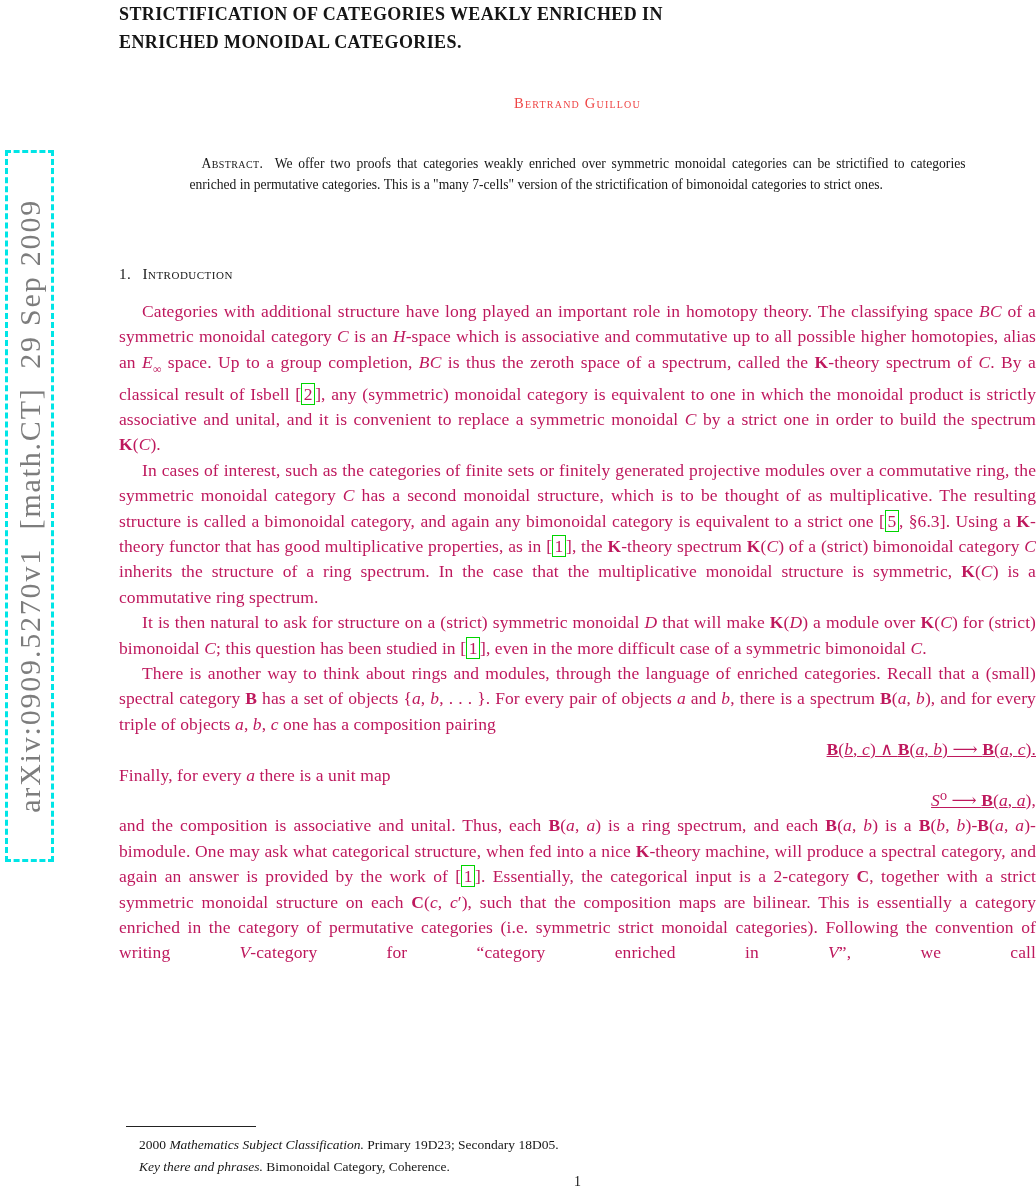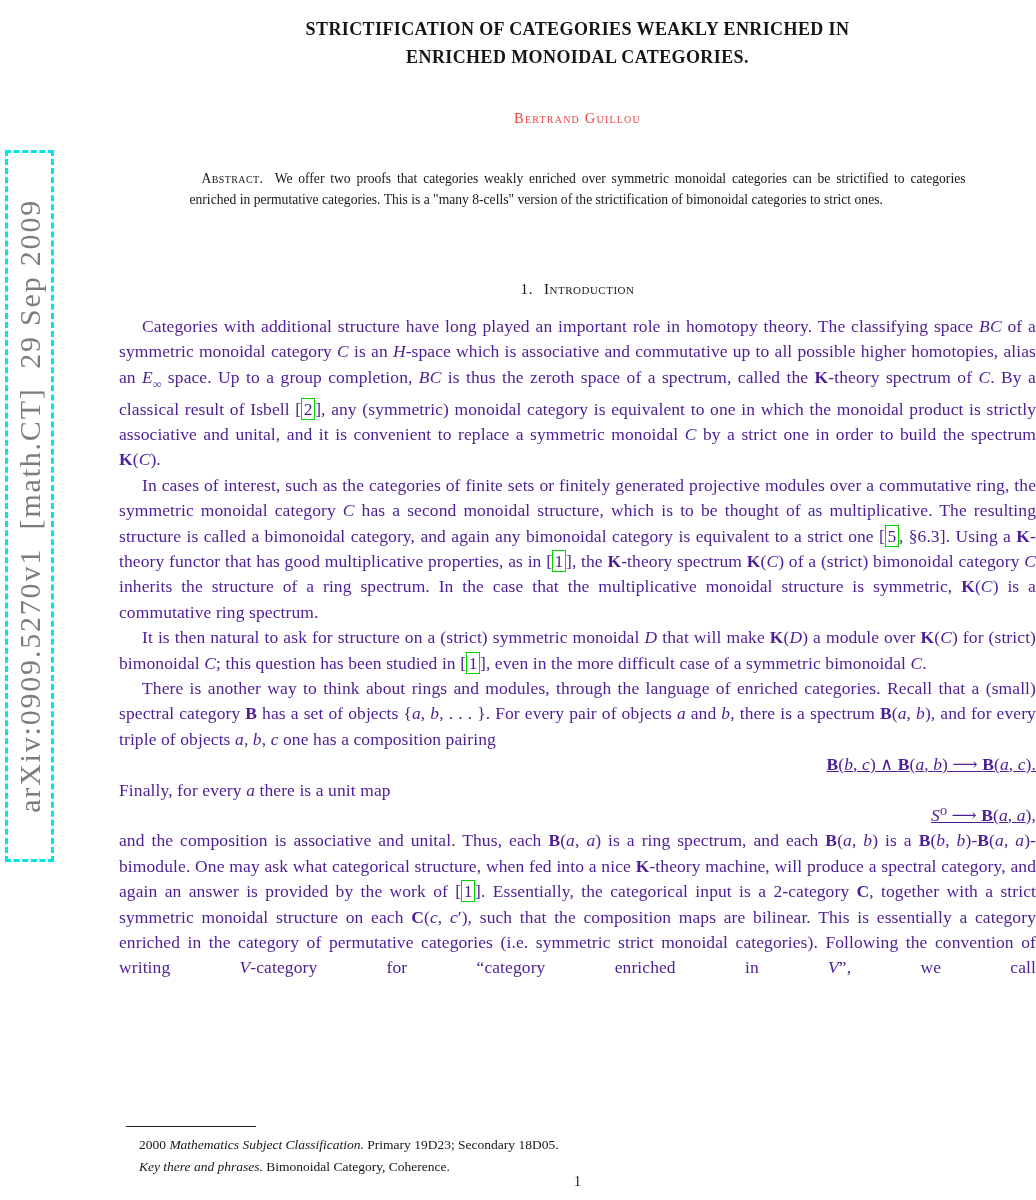--- a/index.html
+++ b/index.html
@@ -3,42 +3,42 @@
 <meta charset="utf-8">
 <style>
   html,body{margin:0;padding:0;background:#ffffff;}
   .page{
     position:relative;width:1036px;height:1200px;background:#ffffff;
     overflow:hidden;font-family:"Liberation Serif","DejaVu Serif",serif;color:#111;
   }
   .column{position:absolute;left:119px;top:0;width:917px;}
   
   .title{
-    margin:16px 0 0;text-align:center;font-size:18px;font-weight:bold;
+    margin:1px 0 0;font-size:18px;font-weight:bold;
     line-height:27.5px;letter-spacing:0.4px;color:#151515;
   }
   .author{
     margin-top:39px;text-align:center;font-variant:small-caps;
     font-size:14.5px;letter-spacing:1.2px;color:#ef4444;
   }
   
   .abstract{
     width:776px;margin:41px auto 0;font-size:13.6px;line-height:21.4px;
     text-align:justify;text-indent:12px;color:#161616;
   }
   .abstract-label{font-variant:small-caps;letter-spacing:0.4px;}
   
   .section-heading{
-    margin-top:69px;text-align:center;font-variant:small-caps;
+    margin-top:69px;text-align:left;font-variant:small-caps;
     font-size:15.2px;letter-spacing:0.5px;color:#161616;
   }
   .section-number{margin-right:11px;}
   
   .body-text{margin-top:16px;font-size:17.5px;line-height:25.4px;
-    text-align:justify;letter-spacing:0.1px;color:#4c1d95;}
+    text-align:justify;letter-spacing:0.1px;color:#be185d;}
   .body-text p{margin:0;}
   .body-text p.ind{text-indent:23px;}
   .body-text p.fill{text-align-last:justify;}
   .equation{margin:6px 0 7px;text-align:right;text-indent:0;text-decoration:underline;}
   .bb{font-weight:bold;}
   sub{font-size:68%;}
   .cite{border:1.5px solid #00d400;padding:0 1.5px;cursor:pointer;}
   
   .footnote-block{position:absolute;left:126px;top:1126px;width:917px;
     font-size:13.5px;line-height:22px;color:#161616;}
@@ -69,21 +69,21 @@
 
   <div class="column">
 
     <h1 class="title">
       <span>STRICTIFICATION OF CATEGORIES WEAKLY ENRICHED IN</span><br>
       <span>ENRICHED MONOIDAL CATEGORIES.</span>
     </h1>
 
     <div class="author">Bertrand Guillou</div>
 
-    <p class="abstract"><span class="abstract-label">Abstract.</span>&nbsp; <span>We offer two proofs that categories weakly enriched over symmetric monoidal categories can be strictified to categories enriched in permutative categories. This is a "many 8-cells" version of the strictification of bimonoidal categories to strict ones.</span></p>
+    <p class="abstract"><span class="abstract-label">Abstract.</span>&nbsp; <span>We offer two proofs that categories weakly enriched over symmetric monoidal categories can be strictified to categories enriched in permutative categories. This is a "many 7-cells" version of the strictification of bimonoidal categories to strict ones.</span></p>
 
     <div class="section-heading">
       <span class="section-number">1.</span><span>Introduction</span>
     </div>
 
     <div class="body-text">
       <p class="ind">Categories with additional structure have long played an important role in homotopy theory. The classifying space <i>BC</i> of a symmetric monoidal category <i>C</i> is an <i>H</i>-space which is associative and commutative up to all possible higher homotopies, alias an <i>E</i><sub>∞</sub> space. Up to a group completion, <i>BC</i> is thus the zeroth space of a spectrum, called the <b class="bb">K</b>-theory spectrum of <i>C</i>. By a classical result of Isbell [<span class="cite" style="border-color: rgb(0, 212, 0);">2</span>], any (symmetric) monoidal category is equivalent to one in which the monoidal product is strictly associative and unital, and it is convenient to replace a symmetric monoidal <i>C</i> by a strict one in order to build the spectrum <b class="bb">K</b>(<i>C</i>).</p>
       <p class="ind">In cases of interest, such as the categories of finite sets or finitely generated projective modules over a commutative ring, the symmetric monoidal category <i>C</i> has a second monoidal structure, which is to be thought of as multiplicative. The resulting structure is called a bimonoidal category, and again any bimonoidal category is equivalent to a strict one [<span class="cite" style="border-color: rgb(0, 212, 0);">5</span>, §6.3]. Using a <b class="bb">K</b>-theory functor that has good multiplicative properties, as in [<span class="cite" style="border-color: rgb(0, 212, 0);">1</span>], the <b class="bb">K</b>-theory spectrum <b class="bb">K</b>(<i>C</i>) of a (strict) bimonoidal category <i>C</i> inherits the structure of a ring spectrum. In the case that the multiplicative monoidal structure is symmetric, <b class="bb">K</b>(<i>C</i>) is a commutative ring spectrum.</p>
       <p class="ind">It is then natural to ask for structure on a (strict) symmetric monoidal <i>D</i> that will make <b class="bb">K</b>(<i>D</i>) a module over <b class="bb">K</b>(<i>C</i>) for (strict) bimonoidal <i>C</i>; this question has been studied in [<span class="cite" style="border-color: rgb(0, 212, 0);">1</span>], even in the more difficult case of a symmetric bimonoidal <i>C</i>.</p>
       <p class="ind">There is another way to think about rings and modules, through the language of enriched categories. Recall that a (small) spectral category <b class="bb">B</b> has a set of objects {<i>a</i>, <i>b</i>, . . . }. For every pair of objects <i>a</i> and <i>b</i>, there is a spectrum <b class="bb">B</b>(<i>a</i>, <i>b</i>), and for every triple of objects <i>a</i>, <i>b</i>, <i>c</i> one has a composition pairing</p>

